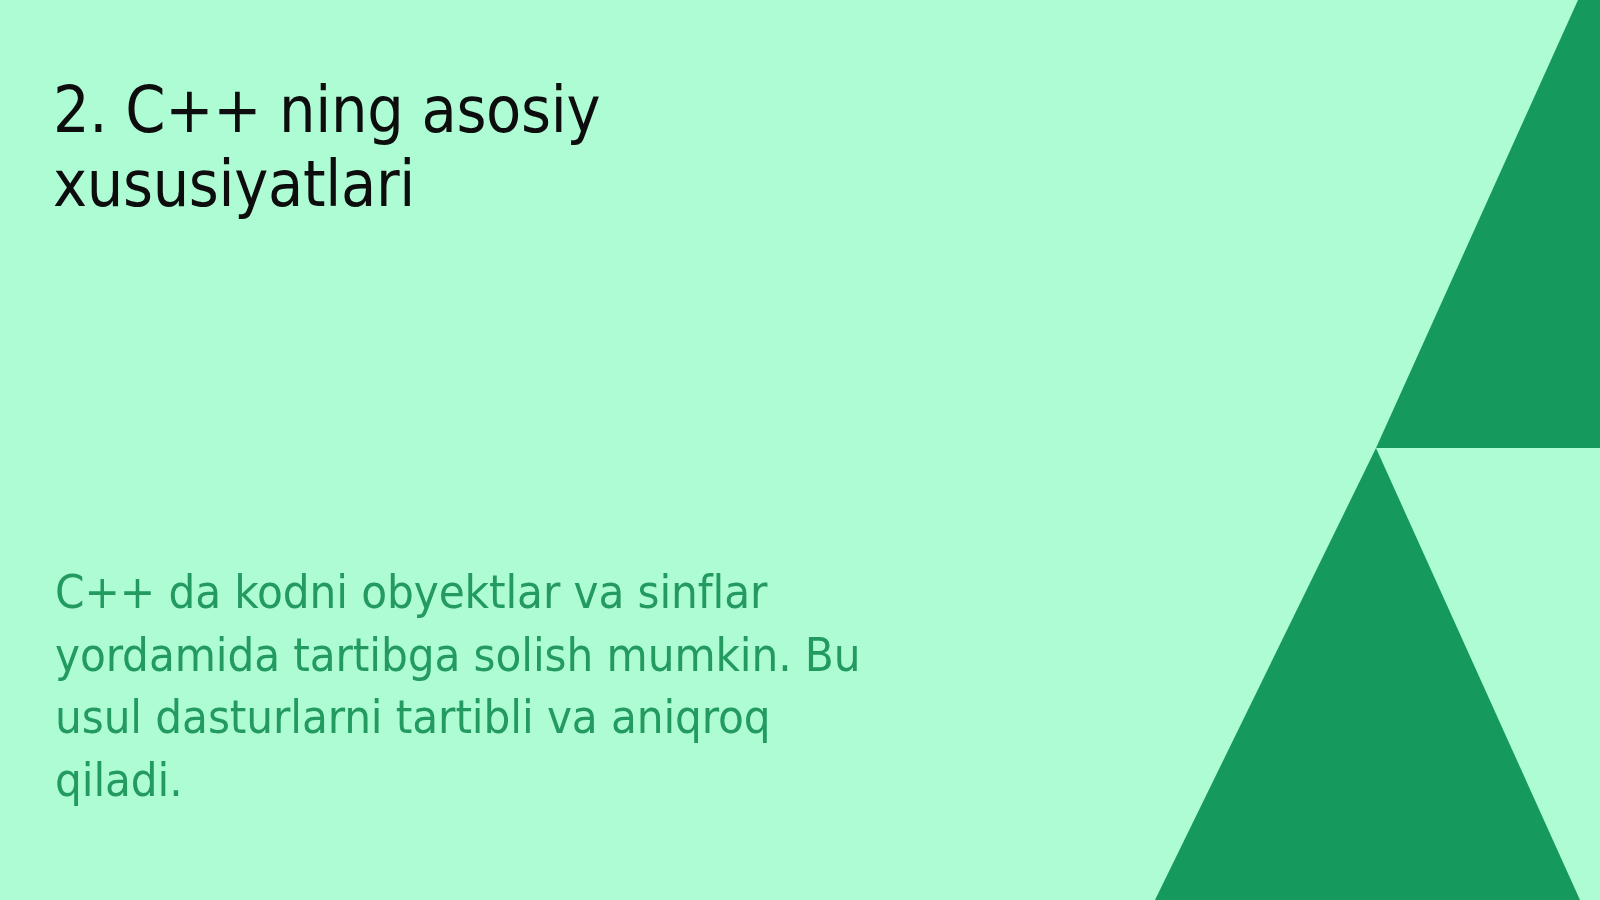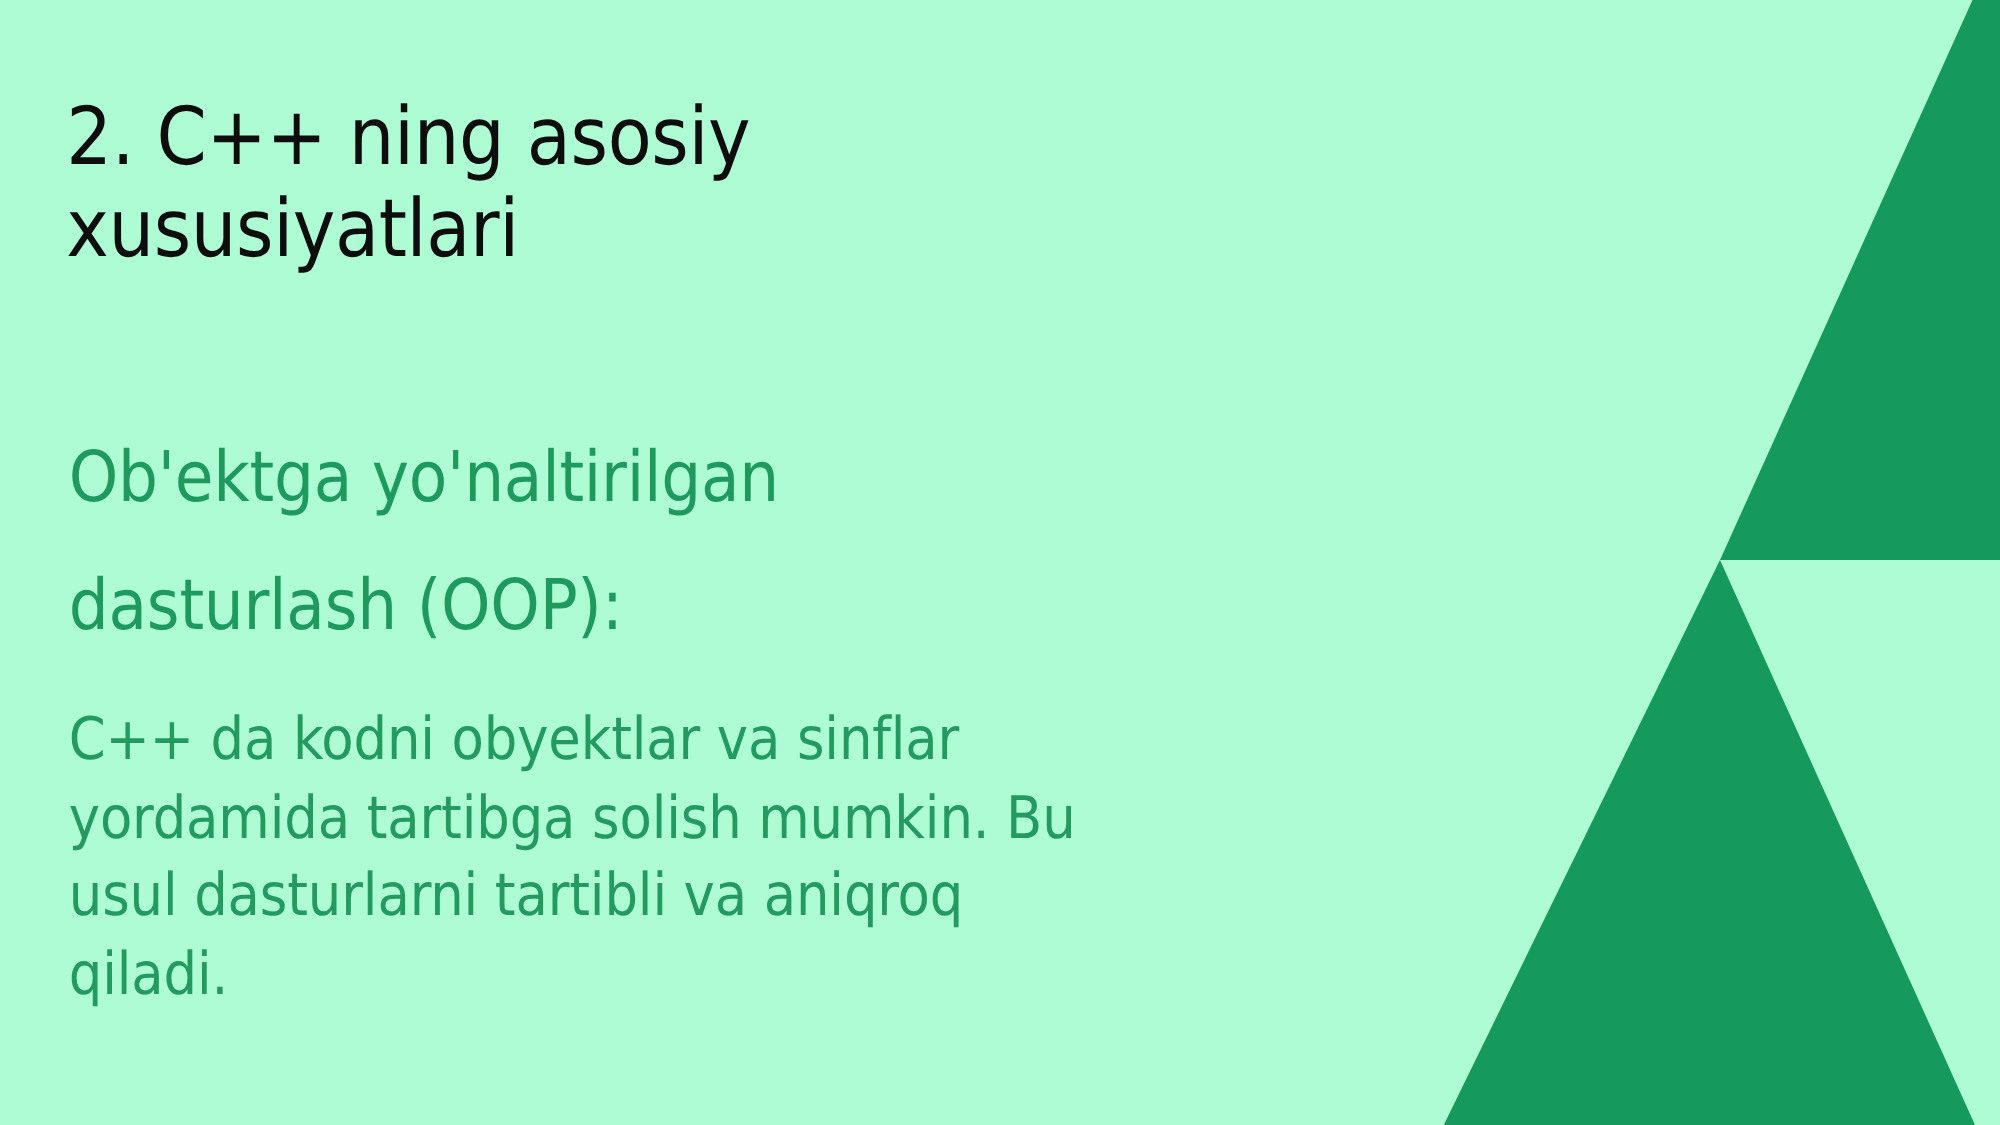--- a/index.html
+++ b/index.html
@@ -81,22 +81,20 @@
   <svg id="decor" viewBox="0 0 1600 900" width="1600" height="900" xmlns="http://www.w3.org/2000/svg" aria-hidden="true">
     <polygon fill="#16995C" points="1578,0 1600,0 1600,448 1376,448"></polygon>
     <polygon fill="#16995C" points="1376,448 1580,900 1155,900"></polygon>
   </svg>
 
   <div id="text-column">
 
     <h1 id="slide-title" style="color: rgb(13, 13, 13);">2. C++ ning asosiy
 xususiyatlari</h1>
 
-    <h2 id="subheading" style="color: rgb(31, 154, 95);">Ob'ektga yo'naltirilgan
-dasturlash (OOP):</h2>
 
     <p id="body-text" style="color: rgb(34, 154, 96);">C++ da kodni obyektlar va sinflar
 yordamida tartibga solish mumkin. Bu
 usul dasturlarni tartibli va aniqroq
 qiladi.</p>
 
   </div>
 
 </div>
 

